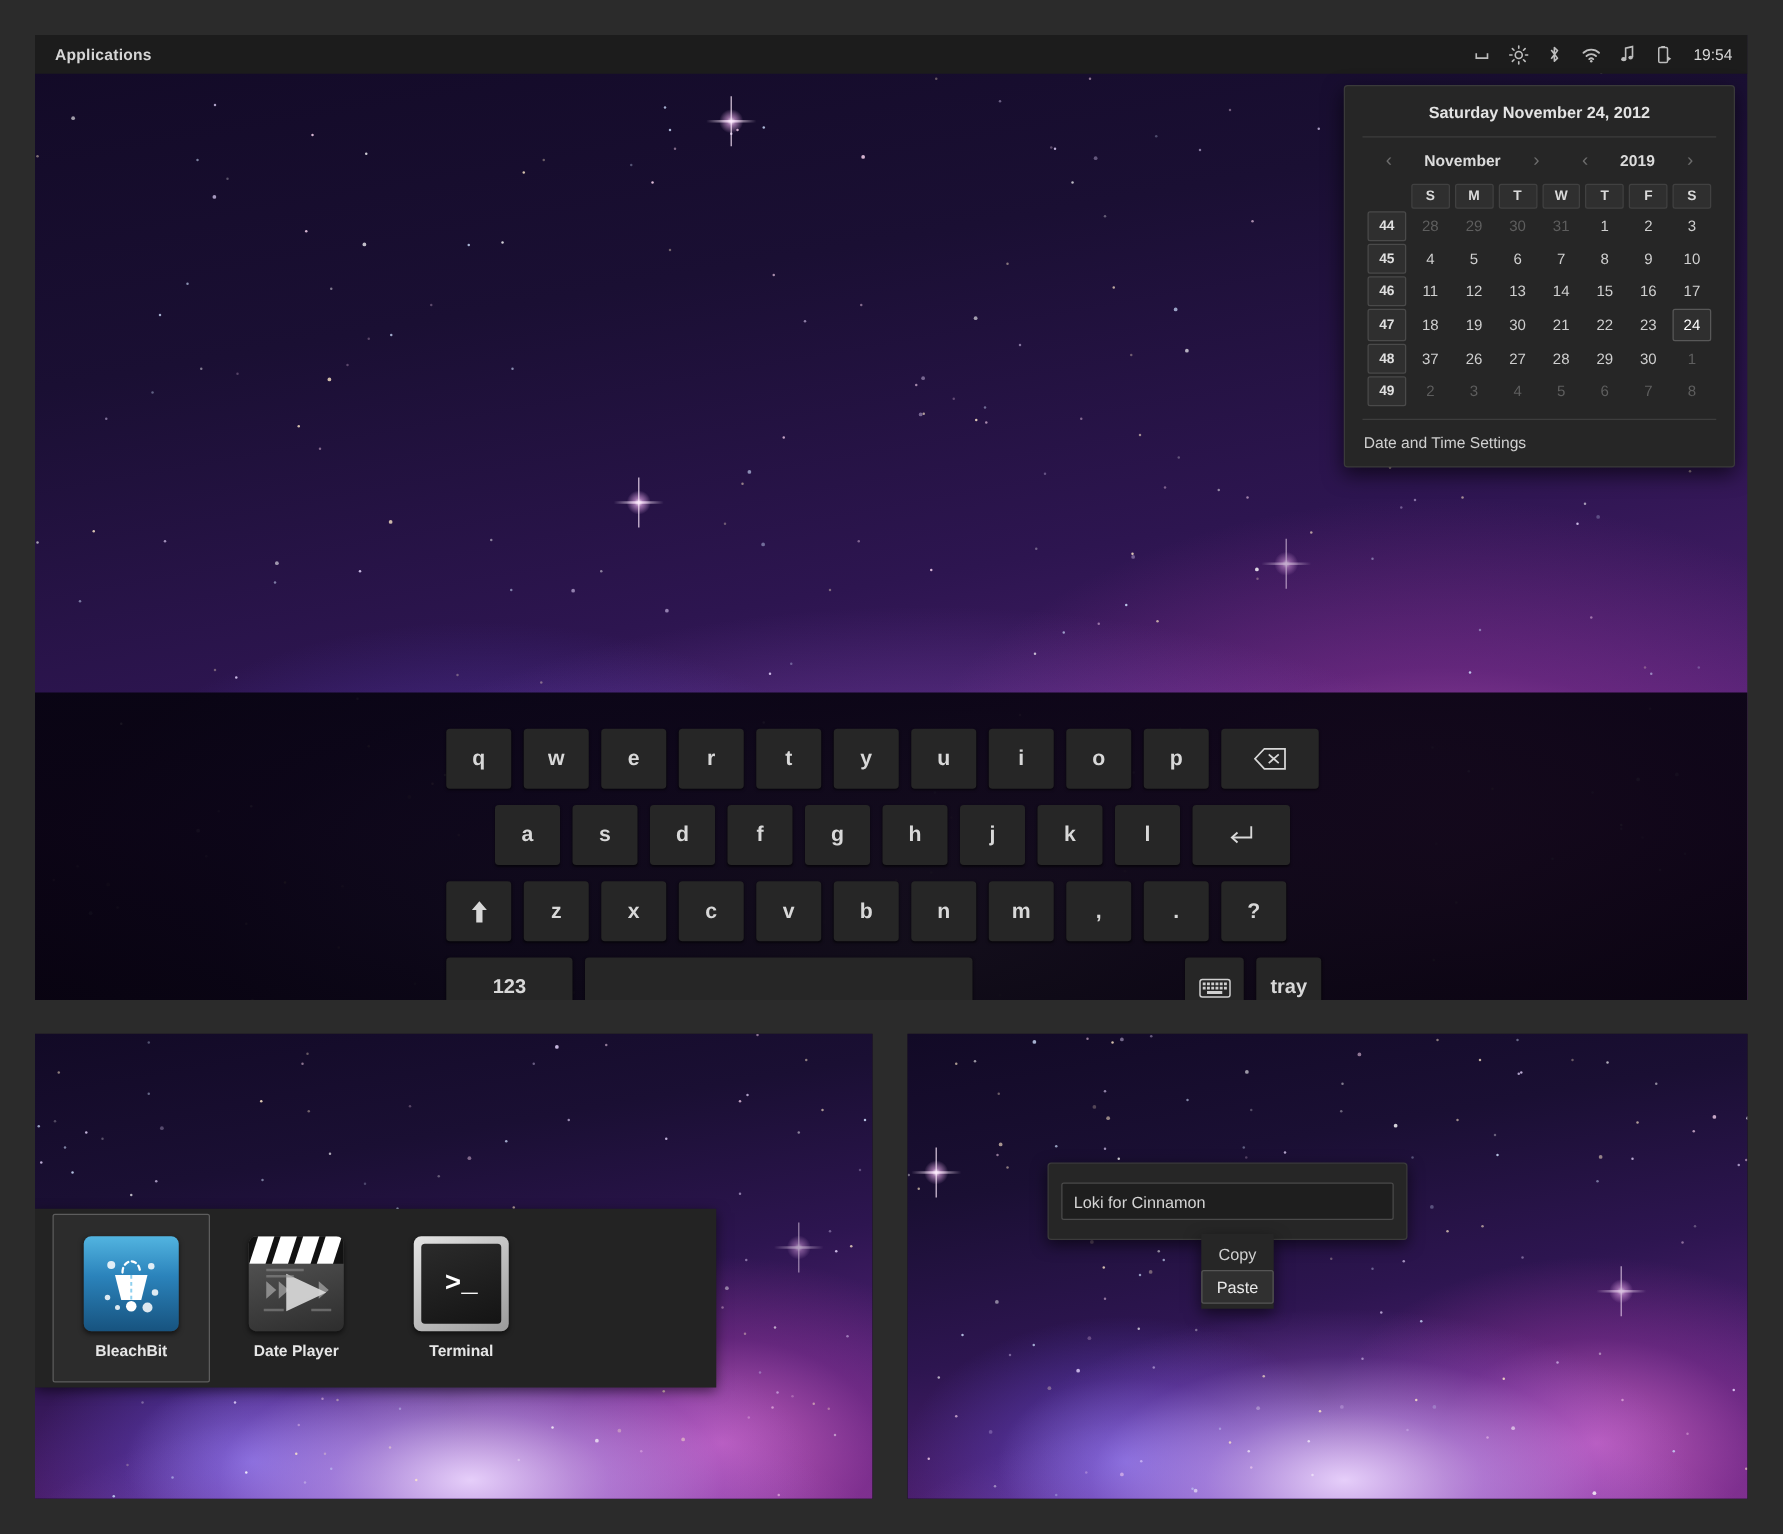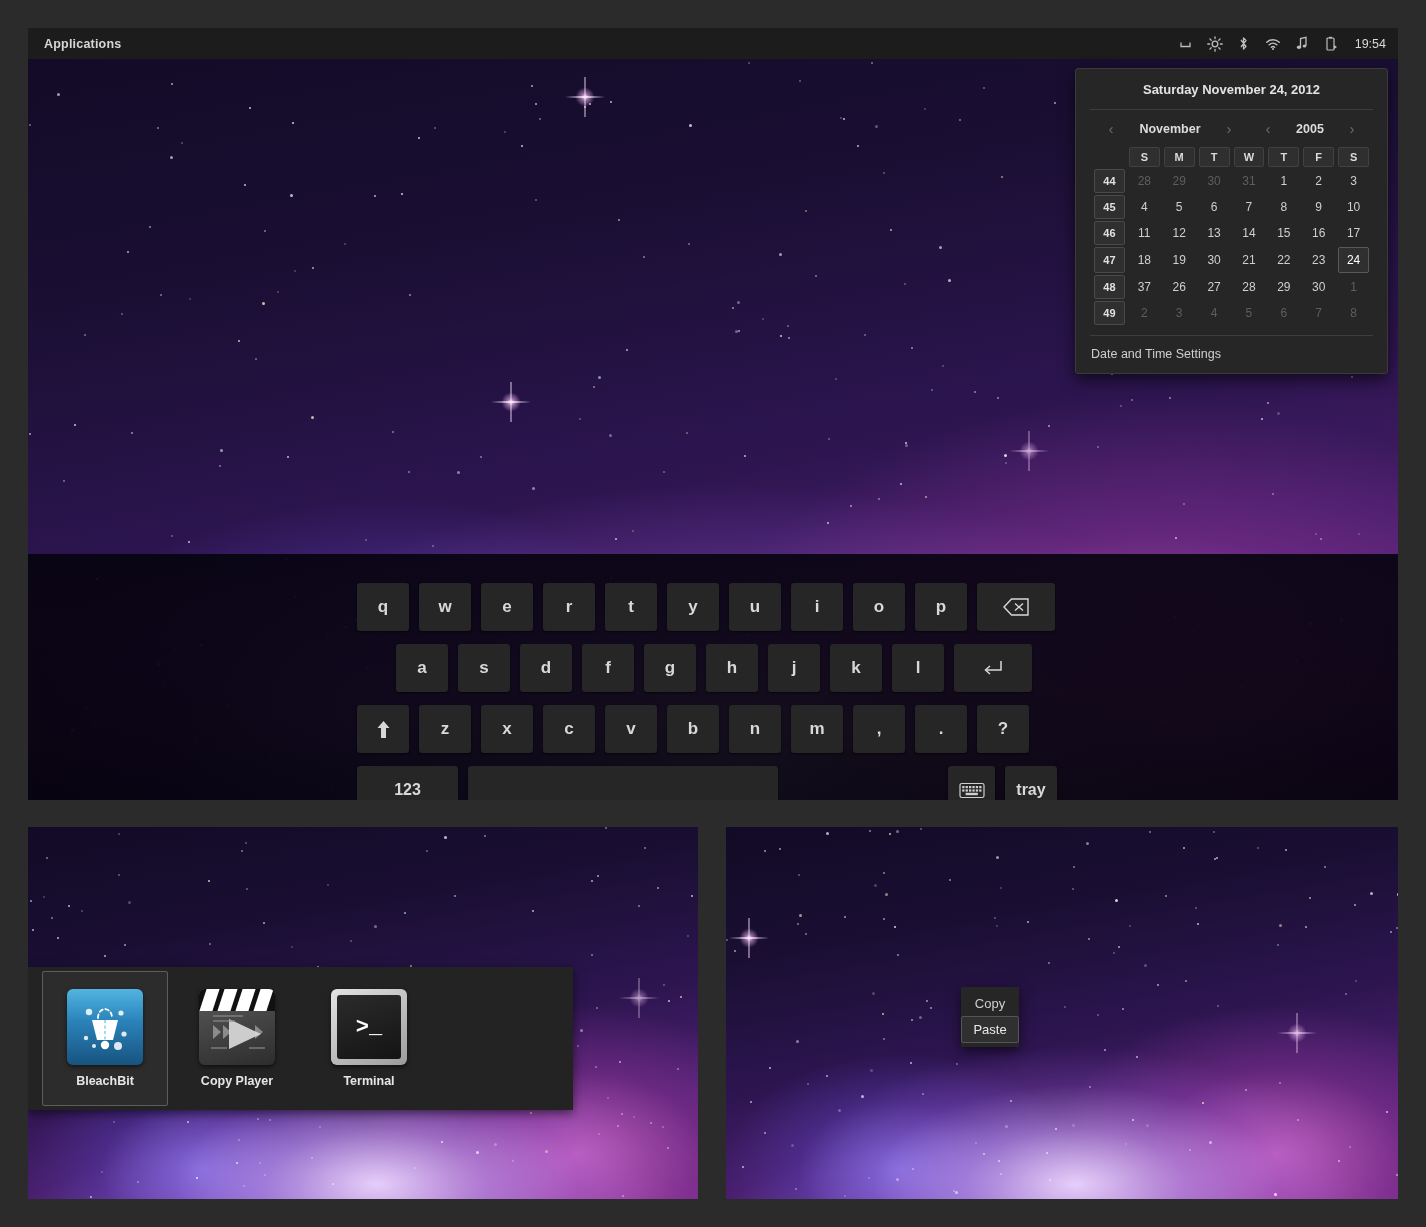--- a/index.html
+++ b/index.html
@@ -577,21 +577,21 @@
       <div id="cal-title">Saturday November 24, 2012</div>
       <div id="cal-hr"></div>
       <div id="cal-nav">
         <div class="grp">
           <span class="arrow">‹</span>
           <span class="mlabel">November</span>
           <span class="arrow">›</span>
         </div>
         <div class="grp">
           <span class="arrow">‹</span>
-          <span class="ylabel">2005</span>
+          <span class="ylabel">2019</span>
           <span class="arrow">›</span>
         </div>
       </div>
       <table class="cal">
         <thead>
             <tr id="cal-head">
               <th style="background: transparent; border: none;"></th>
               <th>S</th>
               <th>M</th>
               <th>T</th>
@@ -834,21 +834,21 @@
                 <path d="M24 36 L32 43 L24 50 Z"></path>
               <path d="M56 36 L64 43 L56 50 Z"></path>
             </g>
             <path d="M30 30 L62 45 L30 60 Z" fill="#d9d9d9" opacity=".92"></path>
             <rect x="14" y="26" width="30" height="2" fill="#8a8a8a" opacity=".6"></rect>
             <rect x="14" y="31" width="22" height="2" fill="#8a8a8a" opacity=".6"></rect>
             <rect x="12" y="58" width="16" height="2" fill="#8a8a8a" opacity=".6"></rect>
             <rect x="50" y="58" width="16" height="2" fill="#8a8a8a" opacity=".6"></rect>
           </svg>
         </div>
-        <div class="lbl">Copy Player</div>
+        <div class="lbl">Date Player</div>
       </div>
 
       <div class="appitem">
         <div class="appicon ic-term">
           <div class="inner">&gt;_</div>
         </div>
         <div class="lbl">Terminal</div>
       </div>
 
     </div>
@@ -975,20 +975,23 @@
           <i style="left:320px;top:325px;width:2px;height:2px;opacity:0.64;background:#ffffff"></i>
           <i style="left:670px;top:347px;width:2px;height:2px;opacity:0.60;background:#ffe9c9"></i>
           <i style="left:619px;top:166px;width:2px;height:2px;opacity:0.45;background:#ffd9f4"></i>
           <i style="left:531px;top:20px;width:2px;height:2px;opacity:0.35;background:#ffe9c9"></i>
           <i style="left:664px;top:104px;width:2px;height:2px;opacity:0.66;background:#e7d7ff"></i>
         </div>
       <div class="flare" style="left:12px; top:100px;"></div>
       <div class="flare" style="left:560px; top:195px; opacity:.8"></div>
     </div>
 
+    <div id="entrybox">
+      <div id="entryfield" title="Type here">Loki for Cinnamon</div>
+    </div>
 
     <div id="ctxmenu">
       <div class="mi">Copy</div>
       <div class="mi hl">Paste</div>
     </div>
   </div>
 
 </div>
 
 </body></html>

